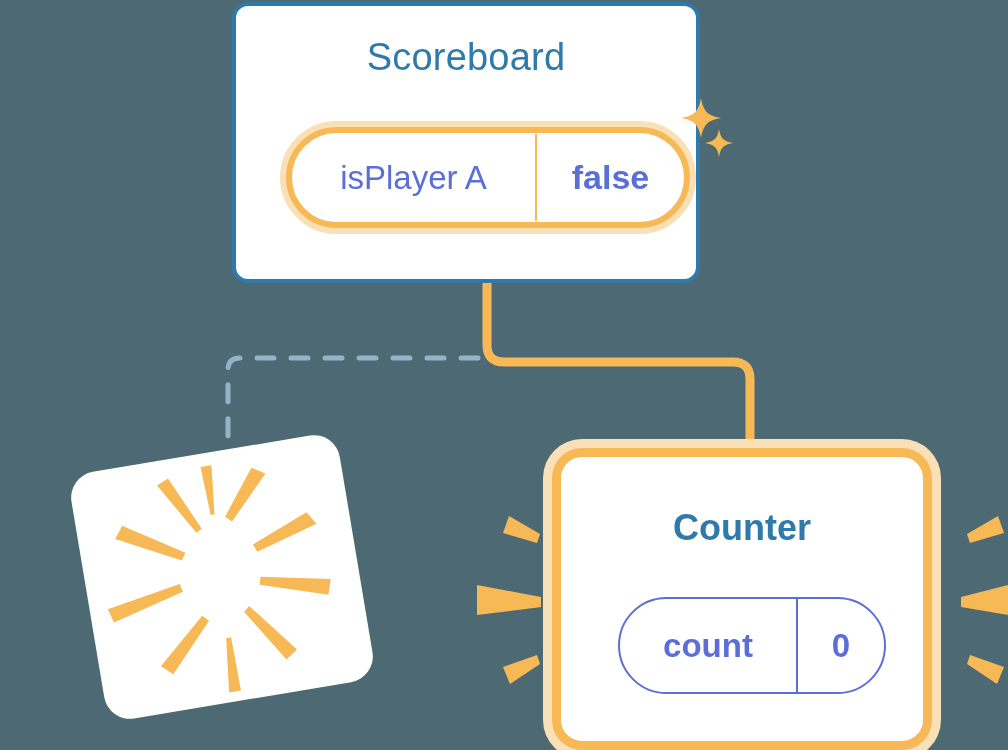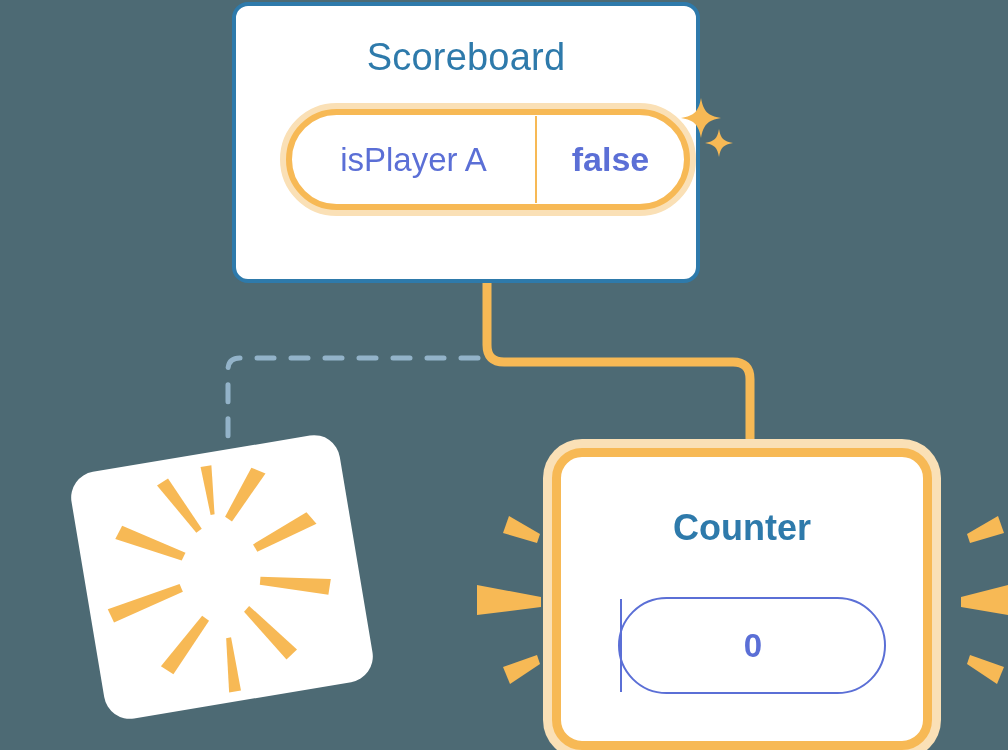--- a/index.html
+++ b/index.html
@@ -48,21 +48,21 @@
     text-align: center;
     font-size: 38px;
     color: #2e7aab;
     letter-spacing: .2px;
   }
 
   
   .sb-pill-wrap {
     position: absolute;
     left: 44px;
-    top: 97px;
+    top: 115px;
     width: 416px;
     height: 113px;
   }
   .sb-pill-halo {
     position: absolute;
     left: 0; top: 0; right: 0; bottom: 0;
     border: 10px solid #fae0b6;
     border-radius: 70px;
     box-sizing: border-box;
   }
@@ -238,20 +238,21 @@
         <polygon points="22,152 18,138 93,125 95,133"></polygon>
         <polygon points="37,70 46,58 104,95 99,102"></polygon>
         <polygon points="87,24 99,19 124,74 118,77"></polygon>
       </g>
     </svg>
   </div>
 
   <div class="ct-card">
     <div class="ct-title">Counter</div>
     <div class="ct-pill">
+      <div class="ct-key">count</div>
       <div class="ct-divider"></div>
       <div class="ct-val">0</div>
     </div>
   </div>
 
   <svg class="ray-layer" viewBox="0 0 1008 750">
     <g fill="#f7b955">
 
       <polygon points="509,516 540,534 537,543 503,533"></polygon>
       <polygon points="477,585 541,597 541,607 477,615"></polygon>

